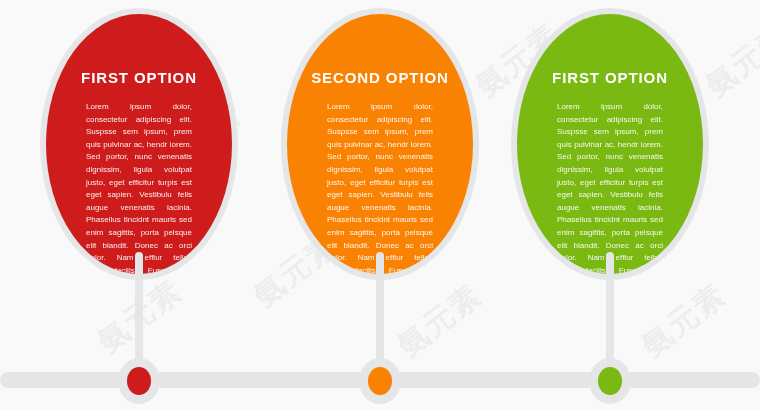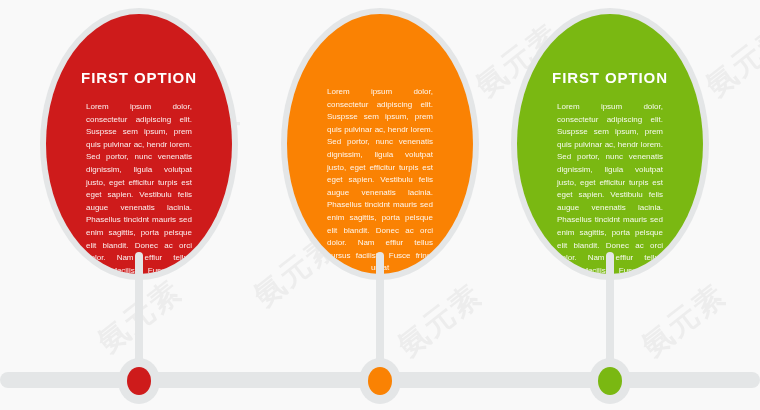--- a/index.html
+++ b/index.html
@@ -167,20 +167,21 @@
     </div>
     <div class="stem" style="background: rgb(228, 230, 231);"></div>
     <div class="node" style="background: rgb(228, 230, 231);">
       <div class="node-dot" style="background: rgb(206, 27, 27);"></div>
     </div>
   </div>
 
   <div class="option opt-1">
     <div class="balloon" style="background: rgb(228, 230, 231);">
       <div class="balloon-inner" style="background: rgb(250, 130, 3);">
+        <div class="option-title">SECOND OPTION</div>
         <div class="option-body">Lorem ipsum dolor, consectetur adipiscing elit. Suspsse sem ipsum, prem quis pulvinar ac, hendr lorem. Sed portor, nunc venenatis dignissim, ligula volutpat justo, eget efficitur turpis est eget sapien. Vestibulu felis augue venenatis lacinia. Phasellus tincidnt mauris sed enim sagittis, porta pelsque elit blandit. Donec ac orci dolor. Nam effiur tellus cursus facilisis. Fusce fringi urnat</div>
       </div>
     </div>
     <div class="stem" style="background: rgb(228, 230, 231);"></div>
     <div class="node" style="background: rgb(228, 230, 231);">
       <div class="node-dot" style="background: rgb(250, 130, 3);"></div>
     </div>
   </div>
 
   <div class="option opt-2">

